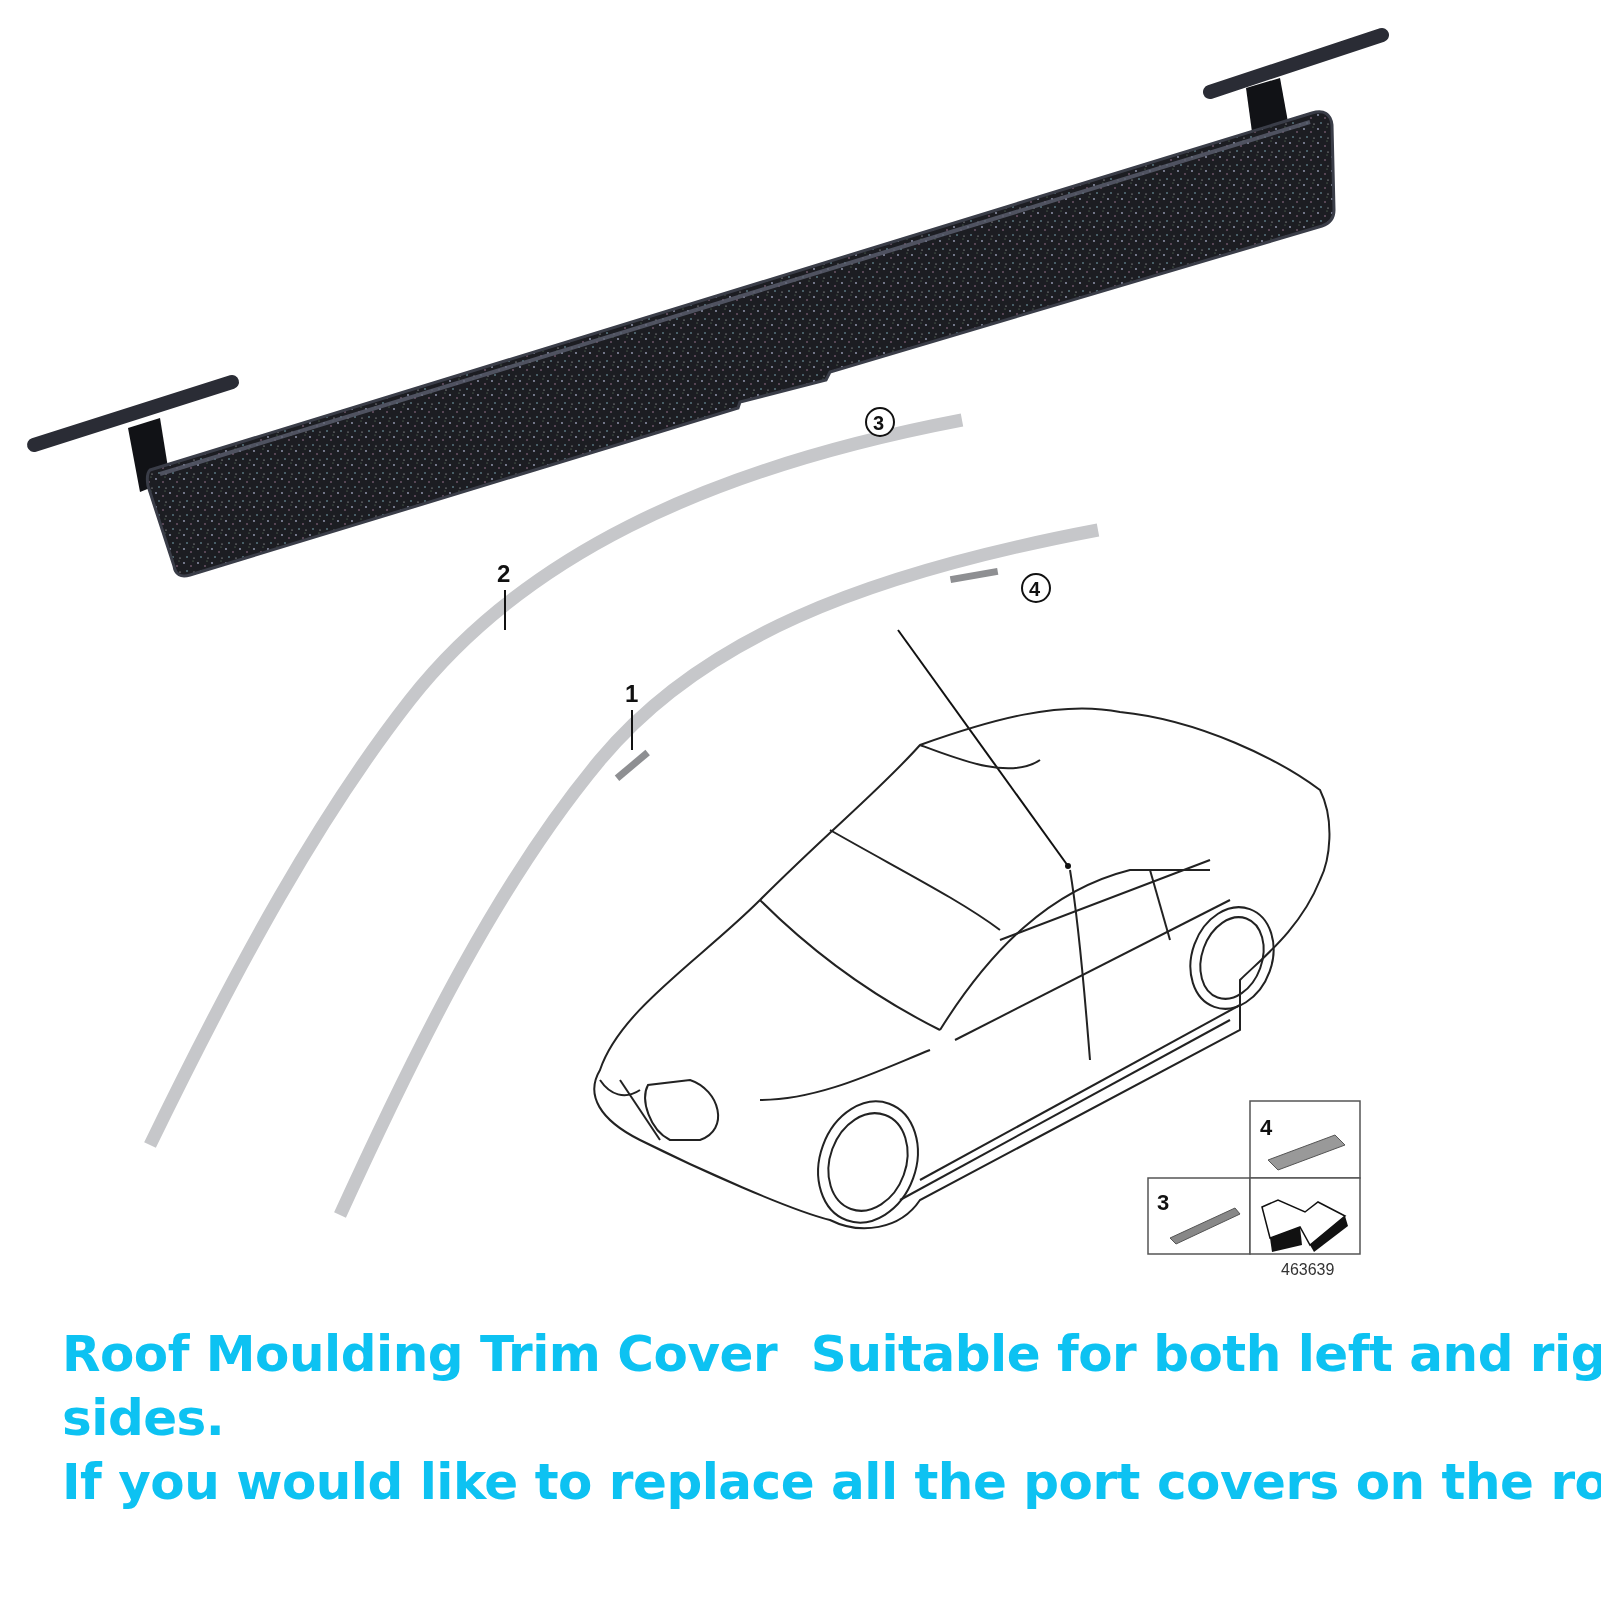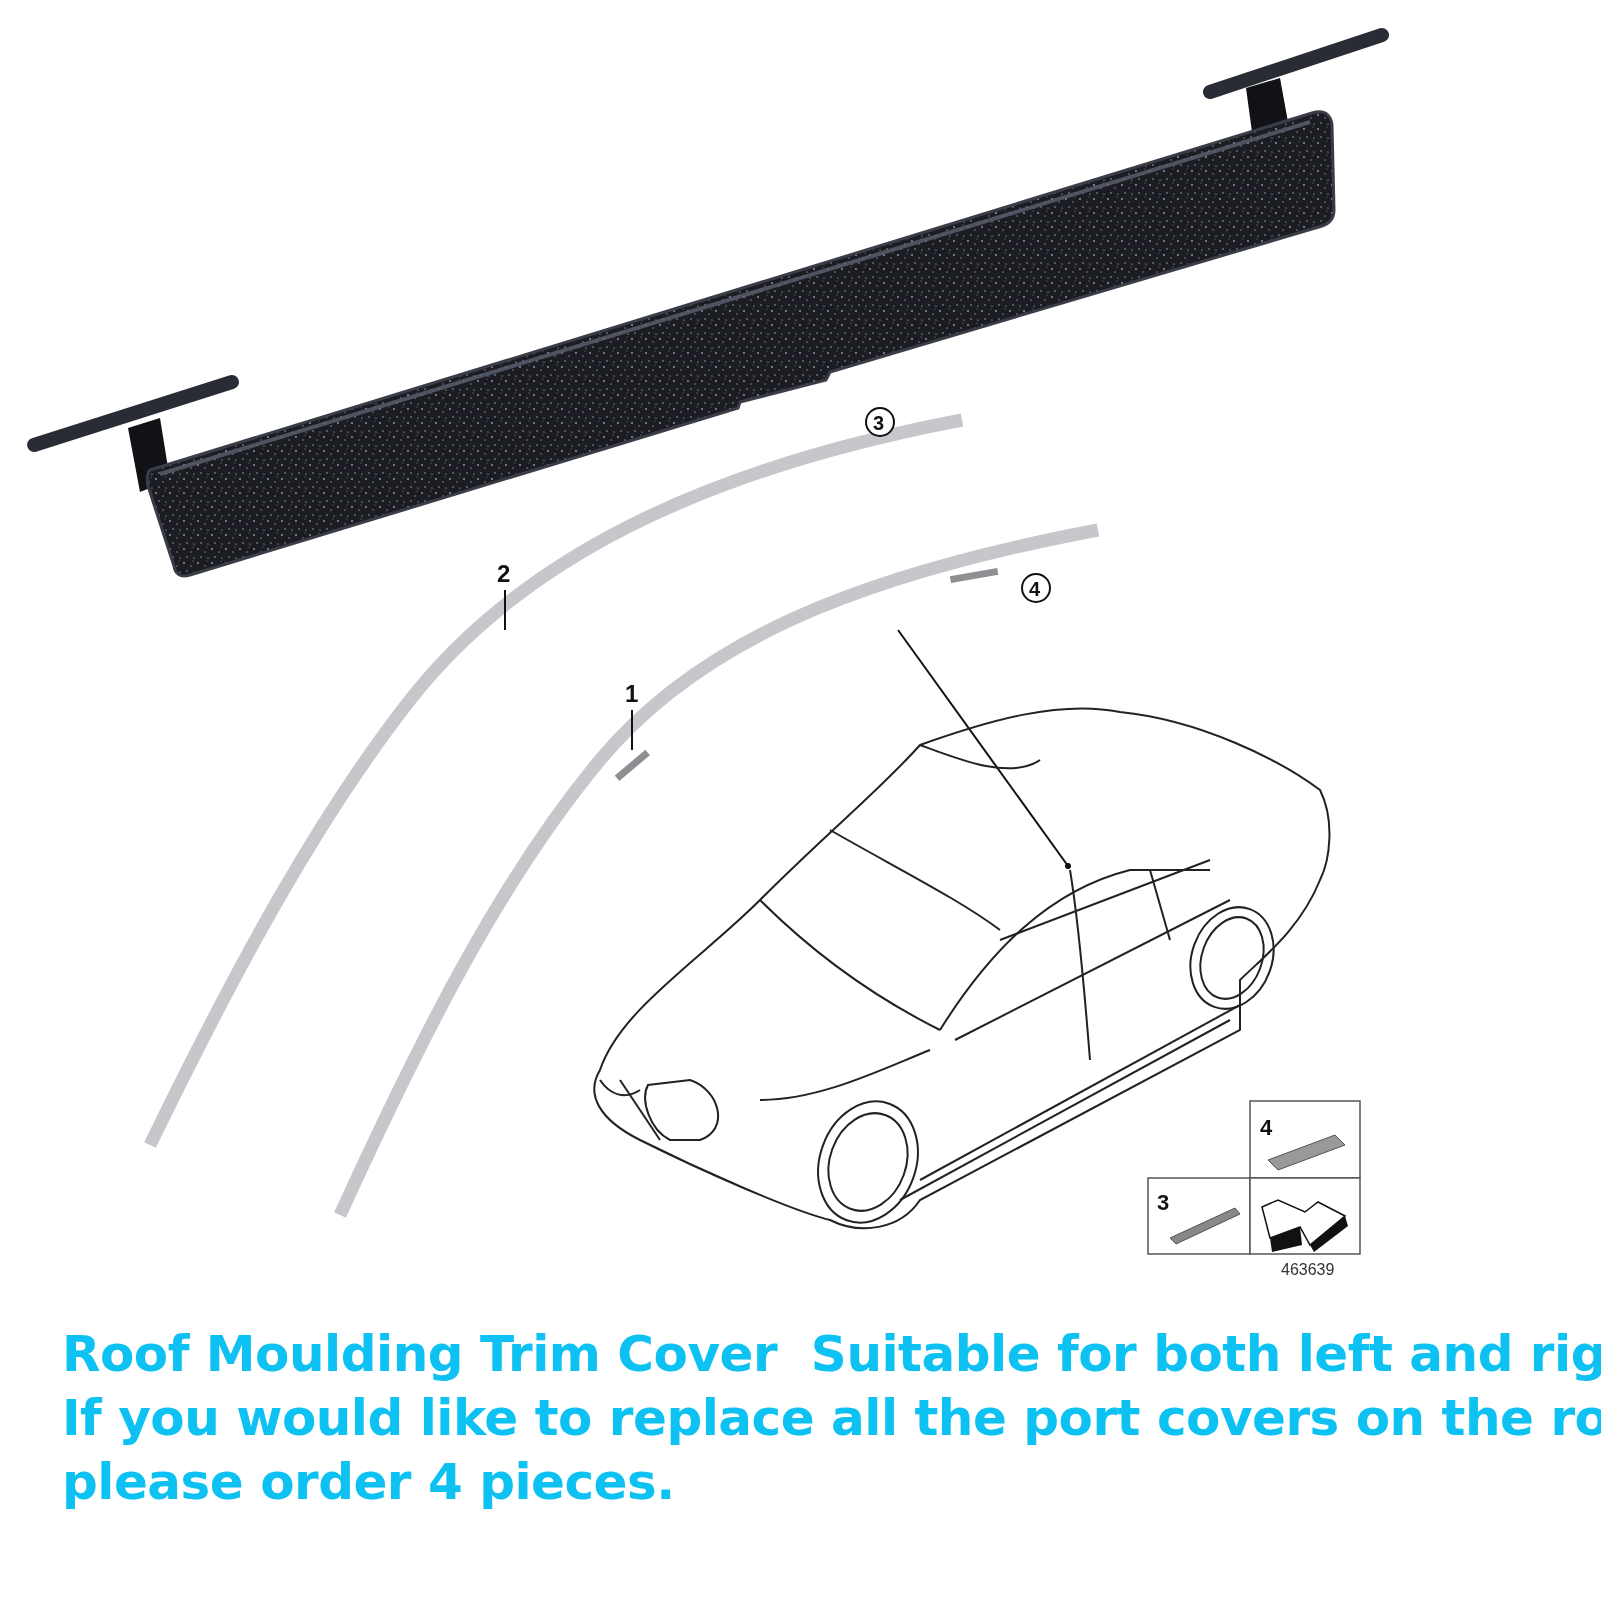--- a/index.html
+++ b/index.html
@@ -111,16 +111,16 @@
         <polygon points="1262,1207 1270,1238 1300,1227 1310,1245 1345,1216 1318,1202 1305,1212 1278,1200" fill="#fff" stroke="#111" stroke-width="1.5"></polygon>
         <polygon points="1270,1238 1300,1227 1302,1245 1272,1252" fill="#111"></polygon>
         <polygon points="1310,1245 1345,1216 1348,1226 1314,1252" fill="#111"></polygon>
       </g>
       <text class="partno" x="1281" y="1275" font-size="16">463639</text>
     </g>
   </svg>
 
   <div class="caption">
     <div>Roof Moulding Trim Cover  Suitable for both left and right</div>
+    <div>sides.</div>
     <div>If you would like to replace all the port covers on the roof,</div>
-    <div>please order 4 pieces.</div>
   </div>
 </div>
 
 </body></html>

